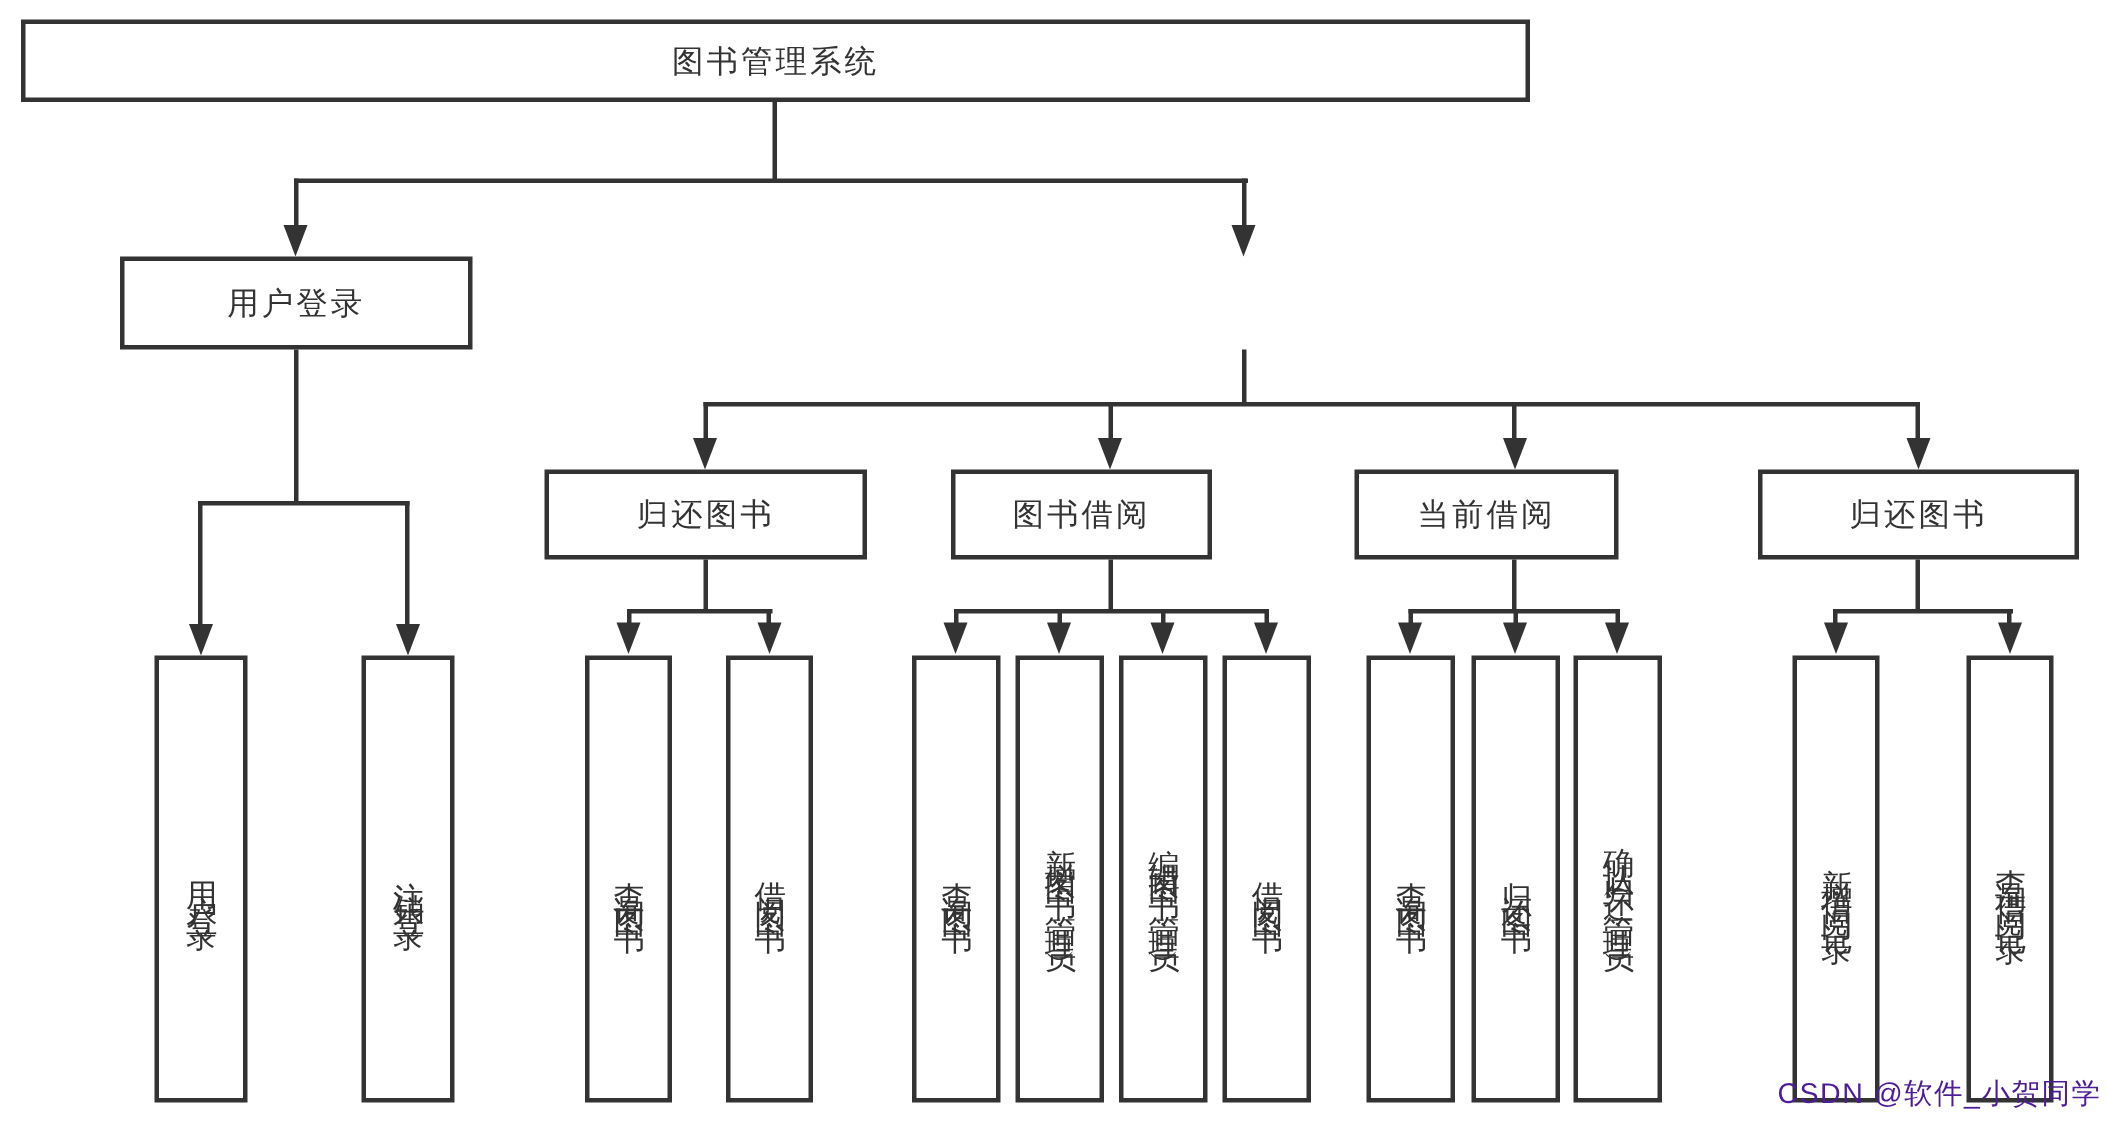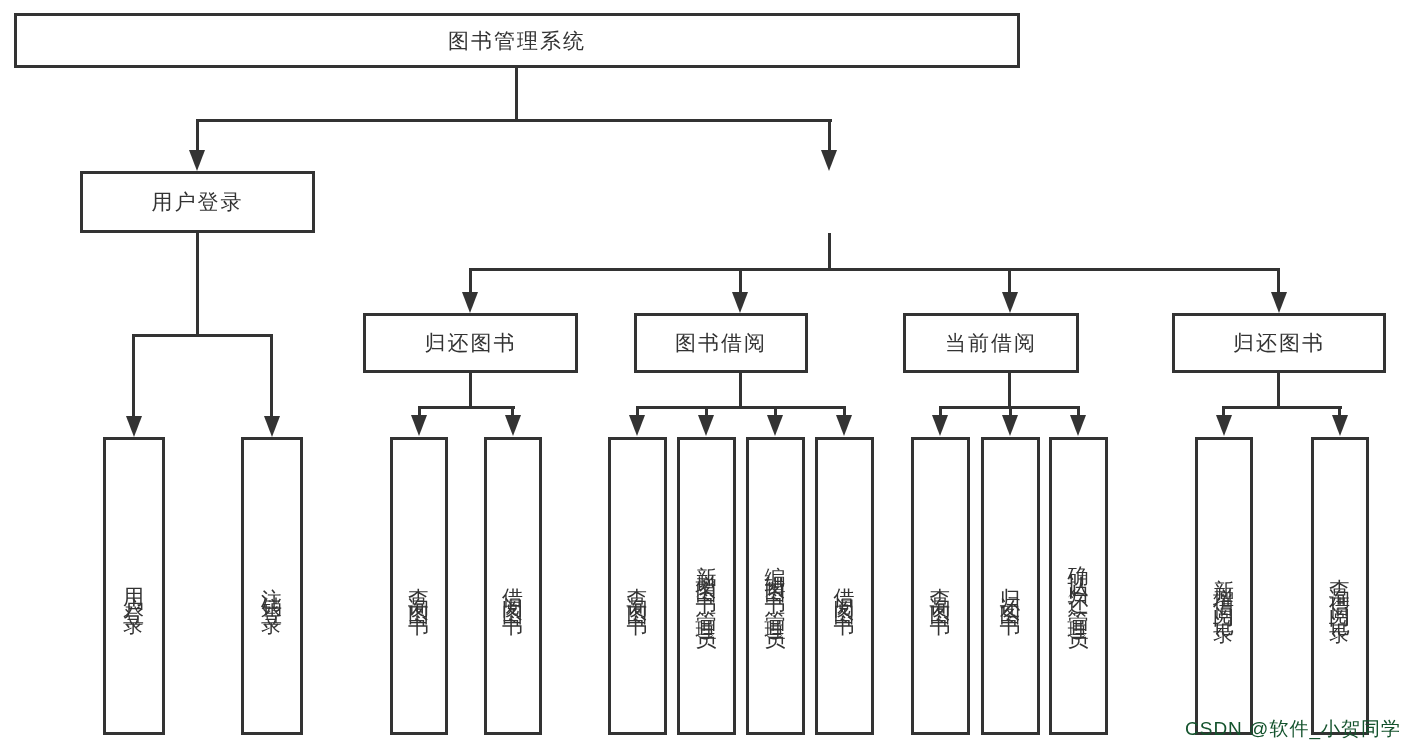--- a/index.html
+++ b/index.html
@@ -18,21 +18,21 @@
     letter-spacing:9px; line-height:1; padding-top:6px;
   }
   .vline, .hline { position:absolute; background:#333333; }
   .arrow {
     position:absolute; width:0; height:0;
     border-left:8px solid transparent; border-right:8px solid transparent;
     border-top:21px solid #333333;
   }
   .watermark {
     position:absolute; left:1185px; top:716px; z-index:5;
-    color:#14532d; font-size:19px; letter-spacing:1px; white-space:nowrap;
+    color:#4c1d95; font-size:19px; letter-spacing:1px; white-space:nowrap;
   }
 </style>
 </head>
 <body>
 
 <div class="canvas">
 
   <div class="box" style="left:14px; top:13px; width:1006px; height:55px;">图书管理系统</div>
 
   <div class="vline" style="left:515px; top:68px; width:3px; height:54px;"></div>

